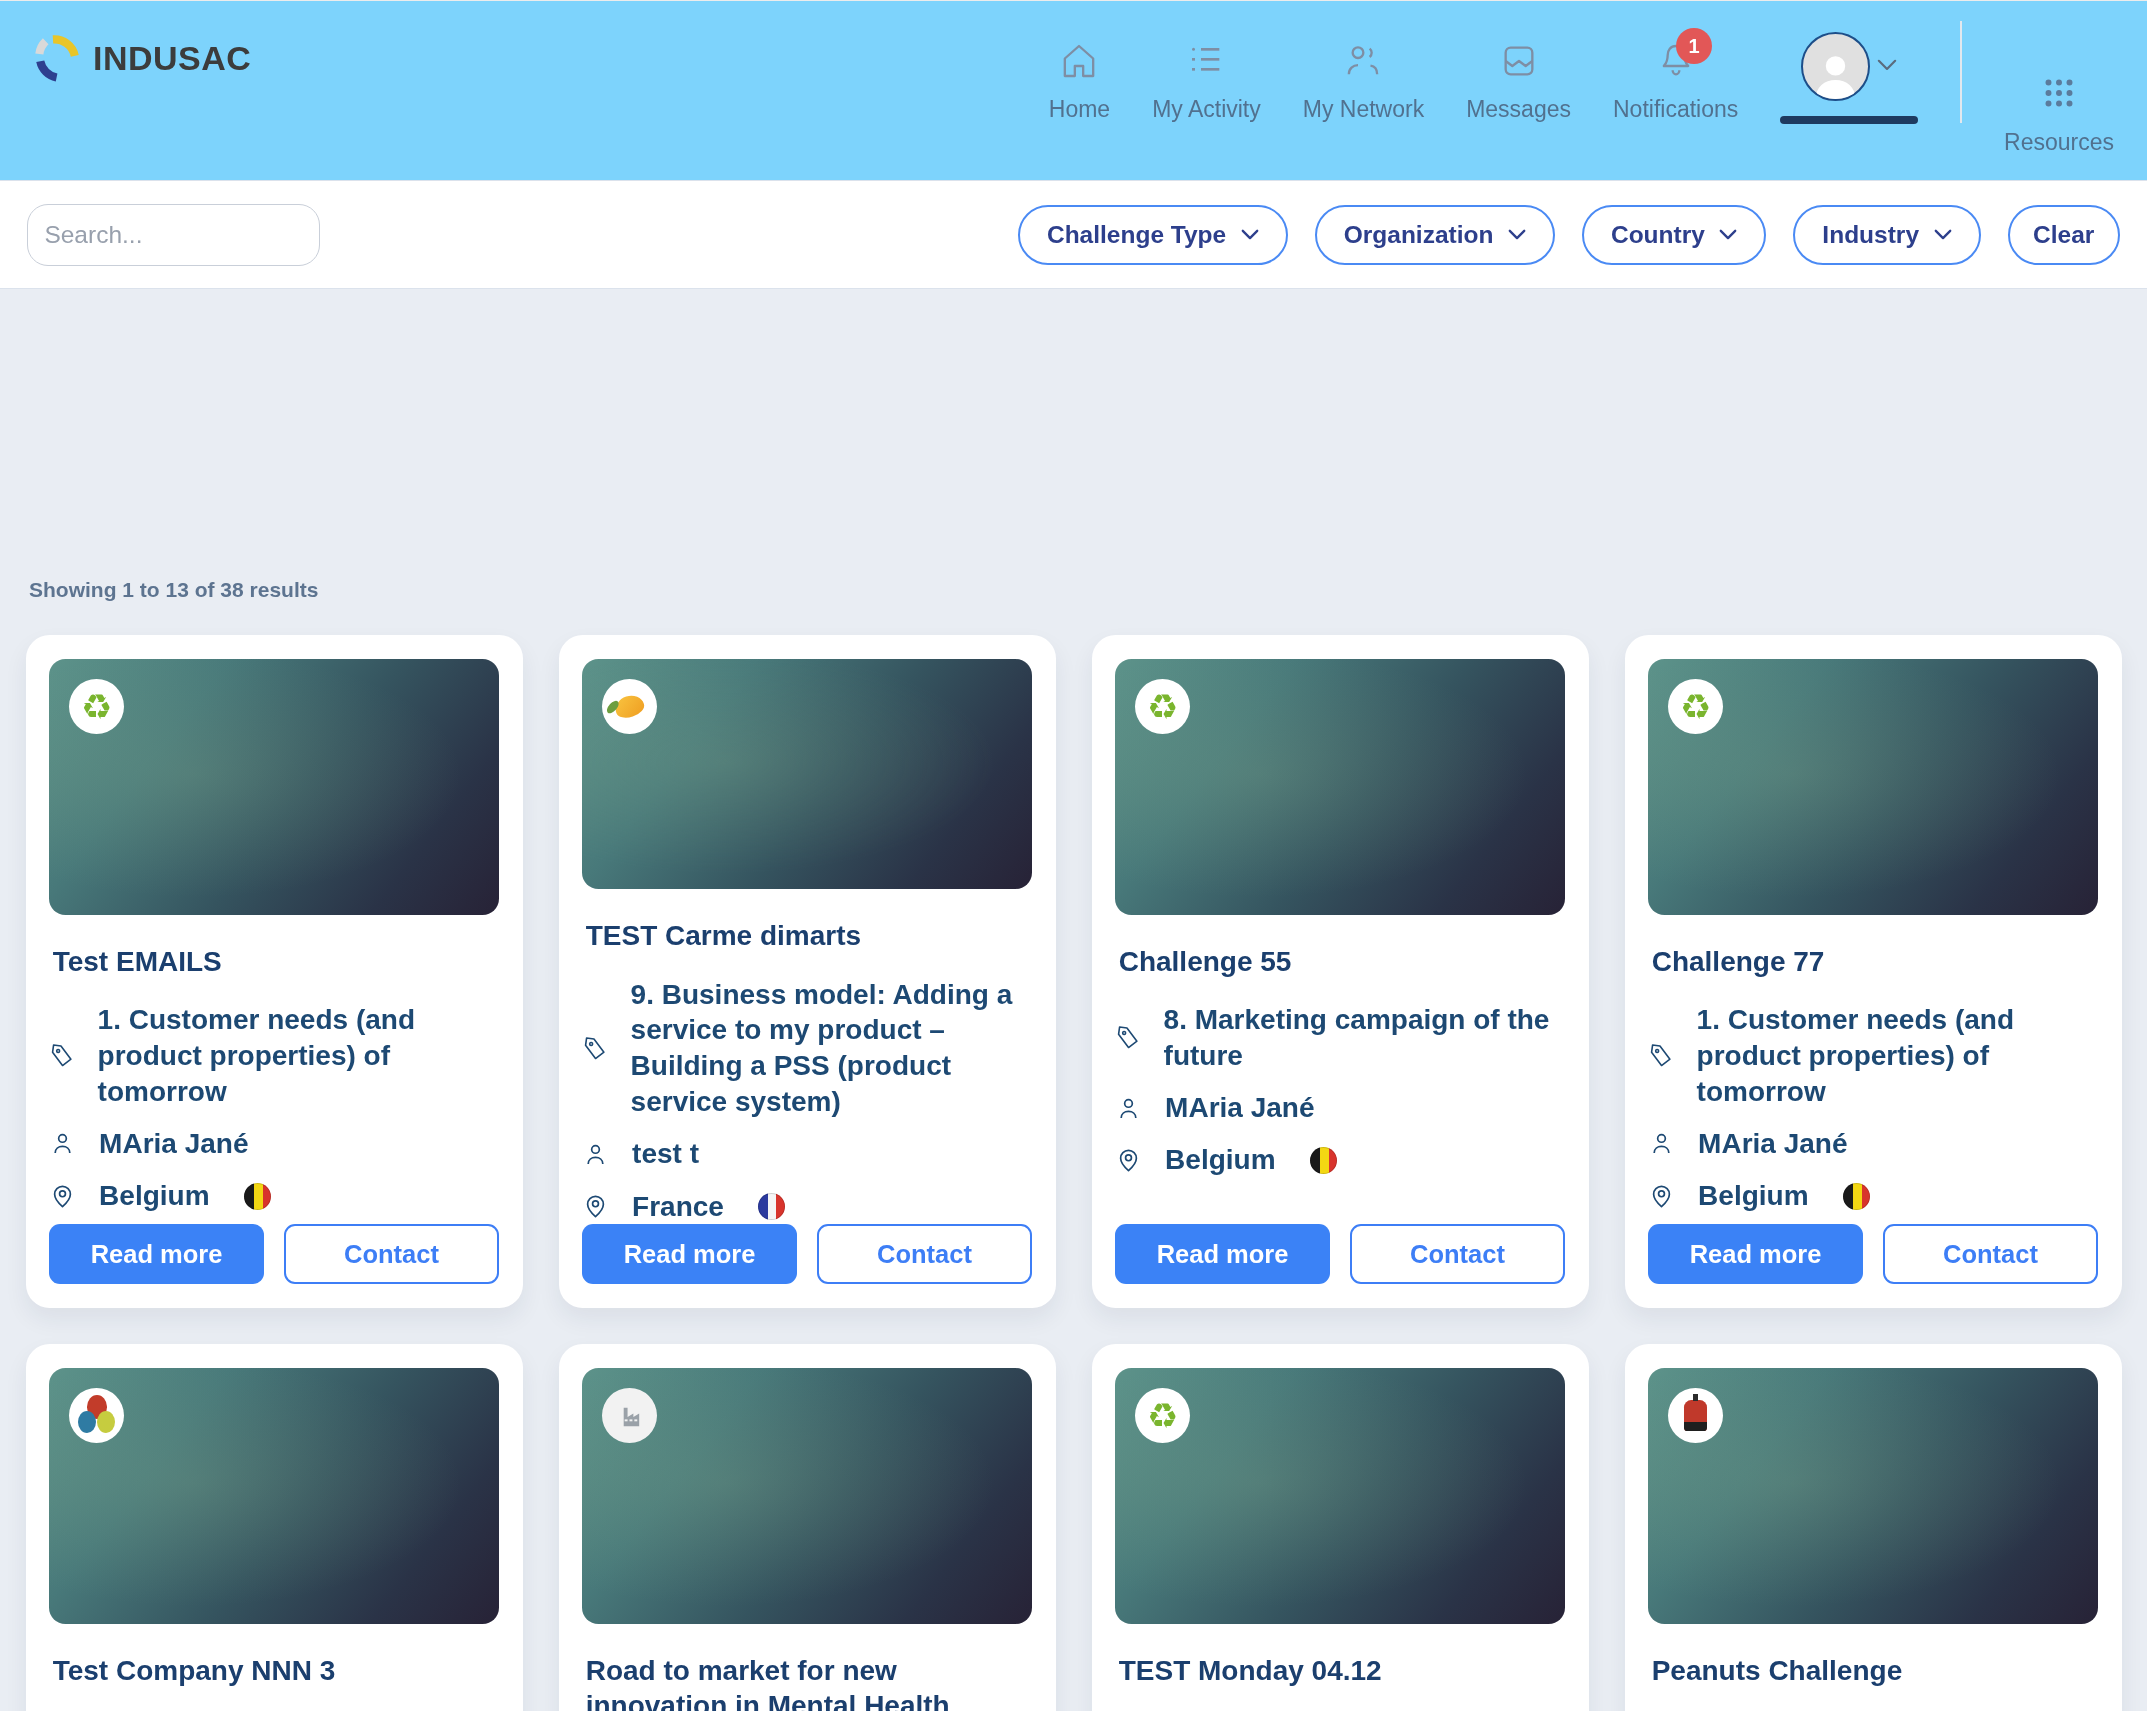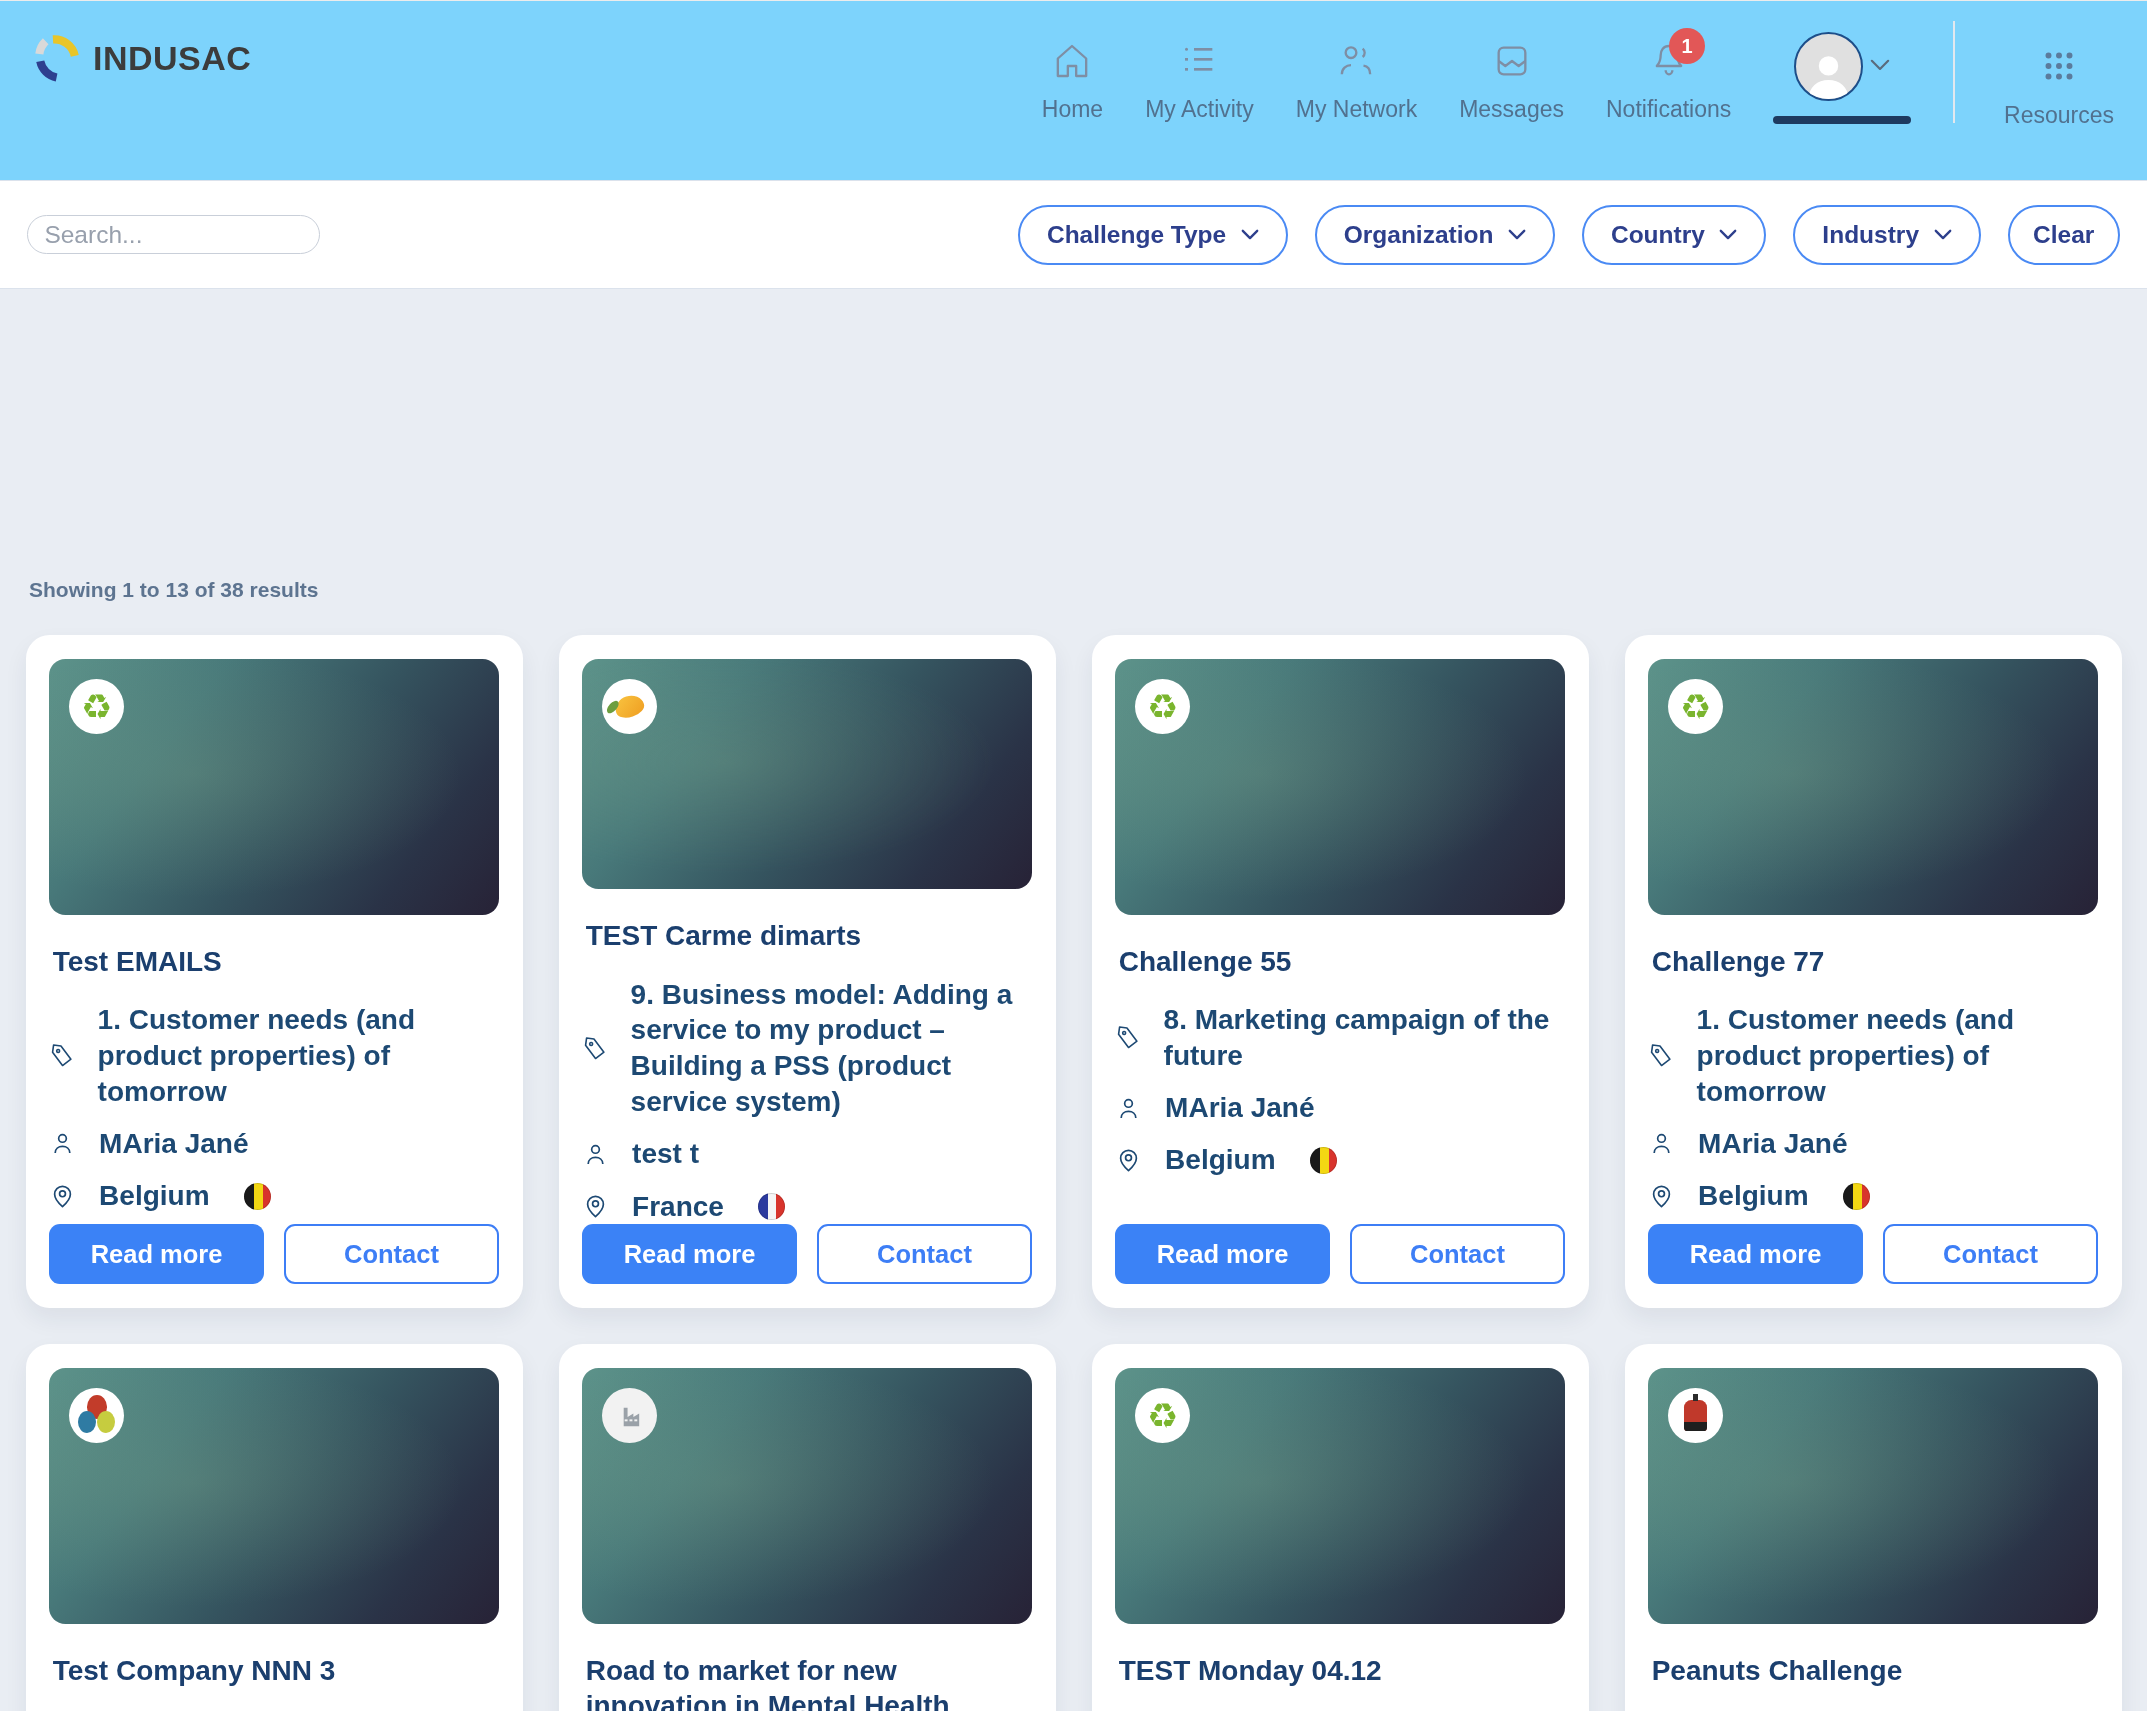--- a/index.html
+++ b/index.html
@@ -18,28 +18,28 @@
   .bell-wrap { position:relative; }
   .badge { position:absolute; top:-12.7px; right:-16.4px; min-width:36px; height:36px;
            background:#e25757; color:#fff; border-radius:50%; font-size:20px; font-weight:700;
            display:flex; align-items:center; justify-content:center; }
   .avatar-block { display:flex; flex-direction:column; align-items:center; padding-top:31px; }
   .avatar-row { display:flex; align-items:center; gap:7.3px; }
   .avatar { width:69px; height:69px; border-radius:50%; background:#e0e0e0;
             border:2.7px solid #1d4e89; display:flex; align-items:flex-end; justify-content:center; overflow:hidden; }
   .underline-bar { width:138px; height:8.2px; background:#1e3a60; border-radius:4.5px; margin-top:14.5px; }
   .v-div { width:1.8px; height:102px; background:#e3e8ee; margin-top:20px; }
-  .resources { padding-top:44px;margin-left:7px; }
+  .resources { padding-top:71px; }
   .resources svg { stroke:none; }
 
   
   .filterbar { background:#fff; border-top:1.8px solid #dbe2ec; border-bottom:1.8px solid #dbe2ec;
                height:109px; display:flex; align-items:center; justify-content:space-between;
                padding:0 27px 0 27px; }
-  .search { width:293px; height:39px; border:1.8px solid #c9cfd9; border-radius:21px;
+  .search { width:293px; height:62px; border:1.8px solid #c9cfd9; border-radius:21px;
             font-size:24.5px; padding:0 16.4px; color:#ec4899; outline:none;
             font-family:"Liberation Sans", sans-serif; }
   .search::placeholder { color:#98a0ad; }
   .pills { display:flex; align-items:center; gap:27px; }
   .pill { height:60px; background:#fff; border:2.7px solid #4a8af4; border-radius:31px;
           padding:0 27px; display:inline-flex; align-items:center; gap:14.5px;
           color:#2d3f8c; font-size:24.5px; font-weight:700; cursor:pointer;
           font-family:"Liberation Sans", sans-serif; }
   .pill svg { stroke:#2d3f8c; }
   .pill--clear { padding:0 23.6px; }

